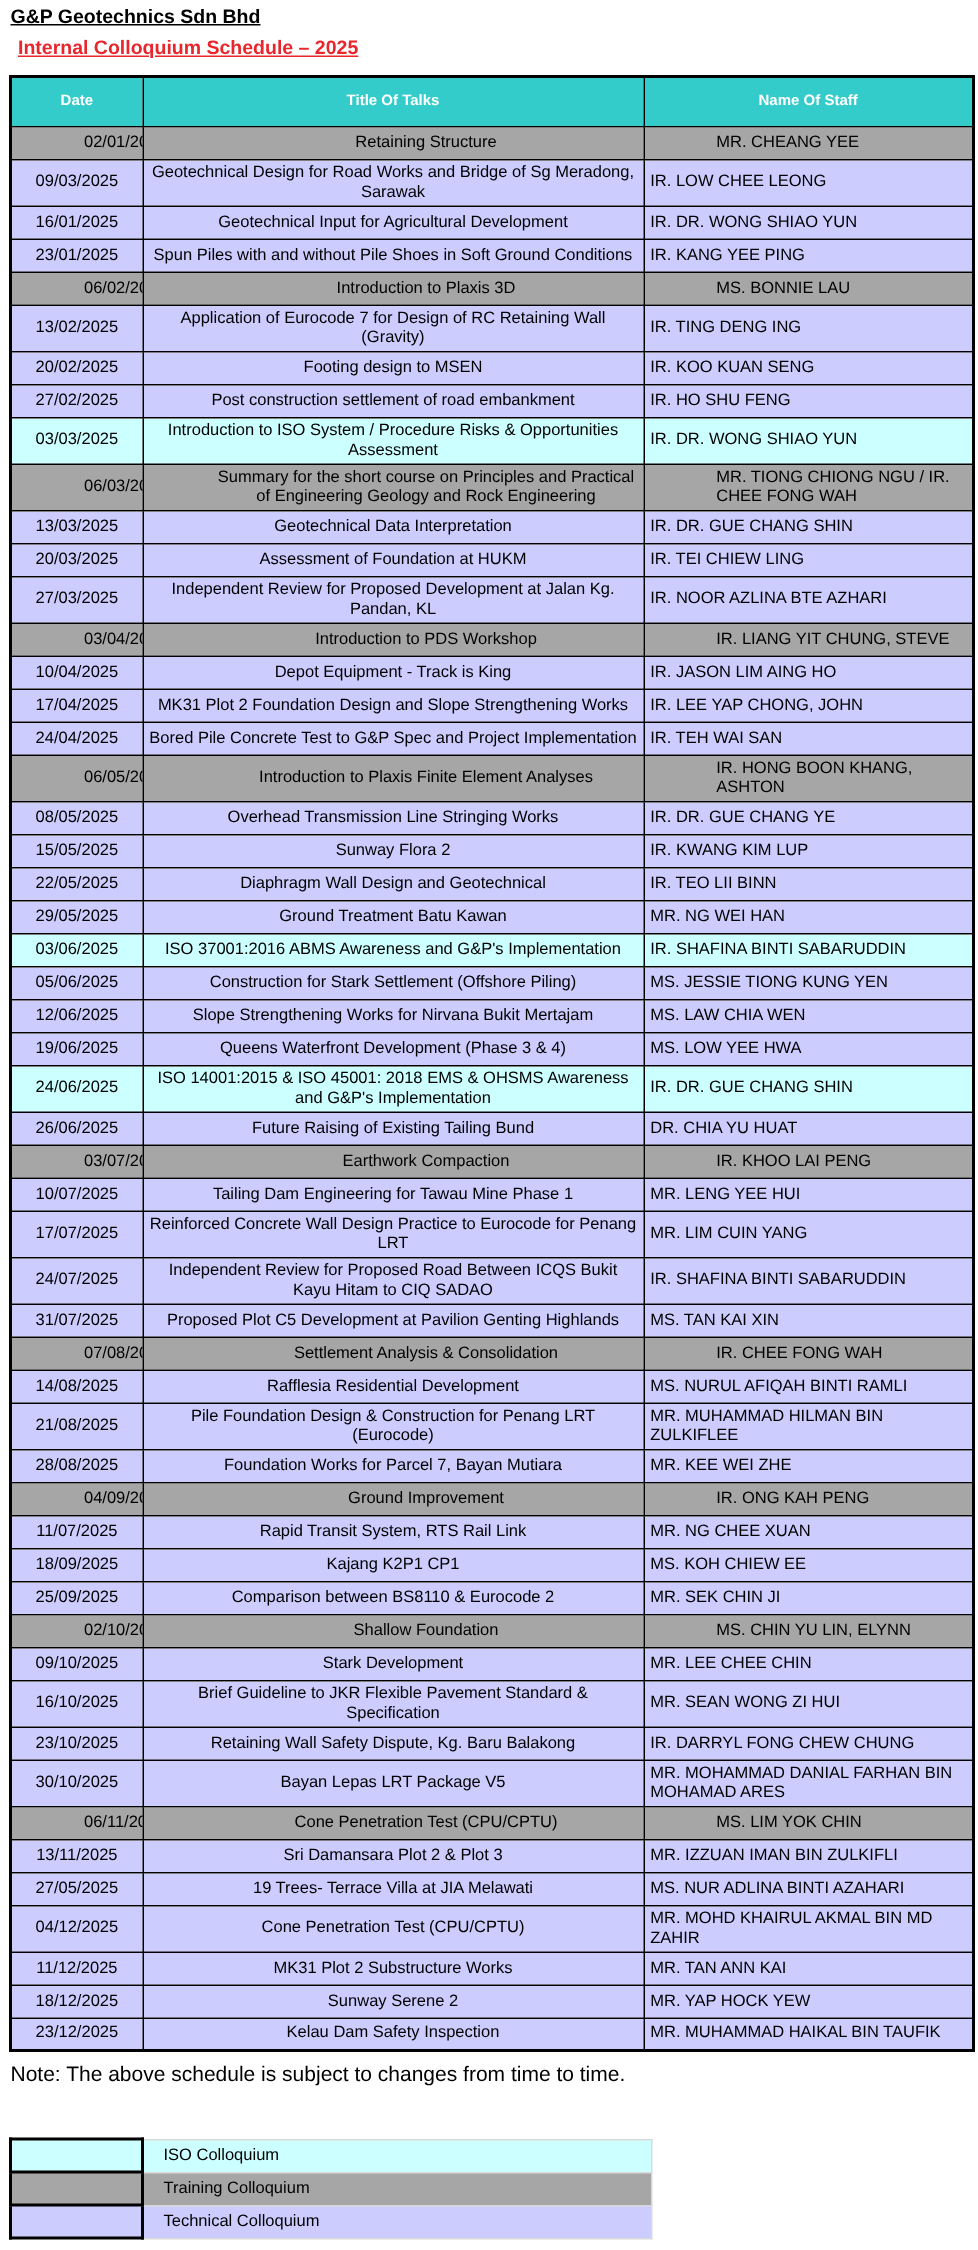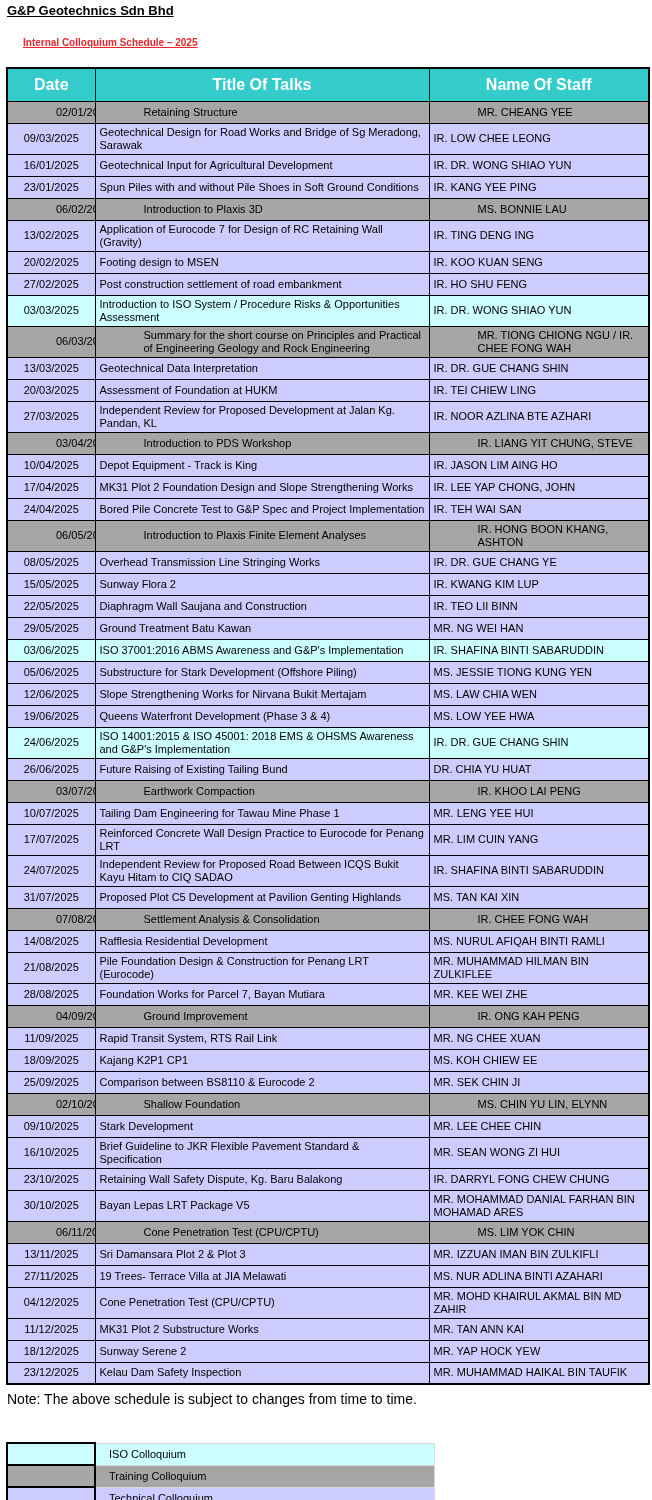--- a/index.html
+++ b/index.html
@@ -11,24 +11,24 @@
     overflow: hidden;
   }
   .page { padding: 3px 5px 0 7px; }
 
   .doc-title {
     font-size: 13px; font-weight: bold; color: #000;
     text-decoration: underline;
     margin: 0 0 3px 0; line-height: 16px;
   }
   .doc-subtitle {
-    font-size: 10px; font-weight: bold;
+    font-size: 13px; font-weight: bold;
     color: var(--red, #e8262c);
     text-decoration: underline;
-    margin: 16px; line-height: 16px;
+    margin: 5px; line-height: 16px;
   }
 
   table.schedule {
     margin-top: 10px; margin-left: -1px;
     width: 642px;
     border-collapse: collapse;
     border: 2px solid #000;
     table-layout: fixed;
   }
   table.schedule th, table.schedule td {
@@ -37,26 +37,26 @@
     line-height: 13px;
     padding: 2px 4px;
     vertical-align: middle;
     color: #000;
     overflow: hidden;
   }
   table.schedule th {
     background: var(--header-bg, #33ccca);
     color: #ffffff;
     font-weight: bold;
-    font-size: 16px;
+    font-size: 10px;
     height: 33px;
     text-align: center;
   }
   td.c-date  { width: 88px; text-align: center; height: 22px; }
-  td.c-title { width: 334px; text-align: left; }
+  td.c-title { width: 334px; text-align: center; }
   td.c-name  { width: 220px; text-align: left; }
 
   tr.type-technical td { background: var(--c-technical, #ccccff); }
   tr.type-training  td { background: var(--c-training,  #a6a6a6); padding-left: 48px; }
   tr.type-iso       td { background: var(--c-iso,       #ccffff); }
 
   .note {
     font-size: 14px; color: #000;
     margin-top: 7px; line-height: 14px;
   }
@@ -206,36 +206,36 @@
     <td class="c-title">Overhead Transmission Line Stringing Works</td>
     <td class="c-name">IR. DR. GUE CHANG YE</td>
   </tr>
         <tr class="type-technical">
     <td class="c-date">15/05/2025</td>
     <td class="c-title">Sunway Flora 2</td>
     <td class="c-name">IR. KWANG KIM LUP</td>
   </tr>
         <tr class="type-technical">
     <td class="c-date">22/05/2025</td>
-    <td class="c-title">Diaphragm Wall Saujana and Construction</td>
+    <td class="c-title">Diaphragm Wall Design and Geotechnical</td>
     <td class="c-name">IR. TEO LII BINN</td>
   </tr>
         <tr class="type-technical">
     <td class="c-date">29/05/2025</td>
     <td class="c-title">Ground Treatment Batu Kawan</td>
     <td class="c-name">MR. NG WEI HAN</td>
   </tr>
         <tr class="type-iso">
     <td class="c-date">03/06/2025</td>
     <td class="c-title">ISO 37001:2016 ABMS Awareness and G&amp;P's Implementation</td>
     <td class="c-name">IR. SHAFINA BINTI SABARUDDIN</td>
   </tr>
         <tr class="type-technical">
     <td class="c-date">05/06/2025</td>
-    <td class="c-title">Substructure for Stark Development (Offshore Piling)</td>
+    <td class="c-title">Construction for Stark Settlement (Offshore Piling)</td>
     <td class="c-name">MS. JESSIE TIONG KUNG YEN</td>
   </tr>
         <tr class="type-technical">
     <td class="c-date">12/06/2025</td>
     <td class="c-title">Slope Strengthening Works for Nirvana Bukit Mertajam</td>
     <td class="c-name">MS. LAW CHIA WEN</td>
   </tr>
         <tr class="type-technical">
     <td class="c-date">19/06/2025</td>
     <td class="c-title">Queens Waterfront Development (Phase 3 &amp; 4)</td>
@@ -295,21 +295,21 @@
     <td class="c-date">28/08/2025</td>
     <td class="c-title">Foundation Works for Parcel 7, Bayan Mutiara</td>
     <td class="c-name">MR. KEE WEI ZHE</td>
   </tr>
         <tr class="type-training">
     <td class="c-date">04/09/2025</td>
     <td class="c-title">Ground Improvement</td>
     <td class="c-name">IR. ONG KAH PENG</td>
   </tr>
         <tr class="type-technical">
-    <td class="c-date">11/09/2025</td>
+    <td class="c-date">11/07/2025</td>
     <td class="c-title">Rapid Transit System, RTS Rail Link</td>
     <td class="c-name">MR. NG CHEE XUAN</td>
   </tr>
         <tr class="type-technical">
     <td class="c-date">18/09/2025</td>
     <td class="c-title">Kajang K2P1 CP1</td>
     <td class="c-name">MS. KOH CHIEW EE</td>
   </tr>
         <tr class="type-technical">
     <td class="c-date">25/09/2025</td>
@@ -345,21 +345,21 @@
     <td class="c-date">06/11/2025</td>
     <td class="c-title">Cone Penetration Test (CPU/CPTU)</td>
     <td class="c-name">MS. LIM YOK CHIN</td>
   </tr>
         <tr class="type-technical">
     <td class="c-date">13/11/2025</td>
     <td class="c-title">Sri Damansara Plot 2 &amp; Plot 3</td>
     <td class="c-name">MR. IZZUAN IMAN BIN ZULKIFLI</td>
   </tr>
         <tr class="type-technical">
-    <td class="c-date">27/11/2025</td>
+    <td class="c-date">27/05/2025</td>
     <td class="c-title">19 Trees- Terrace Villa at JIA Melawati</td>
     <td class="c-name">MS. NUR ADLINA BINTI AZAHARI</td>
   </tr>
         <tr class="type-technical">
     <td class="c-date">04/12/2025</td>
     <td class="c-title">Cone Penetration Test (CPU/CPTU)</td>
     <td class="c-name">MR. MOHD KHAIRUL AKMAL BIN MD ZAHIR</td>
   </tr>
         <tr class="type-technical">
     <td class="c-date">11/12/2025</td>

